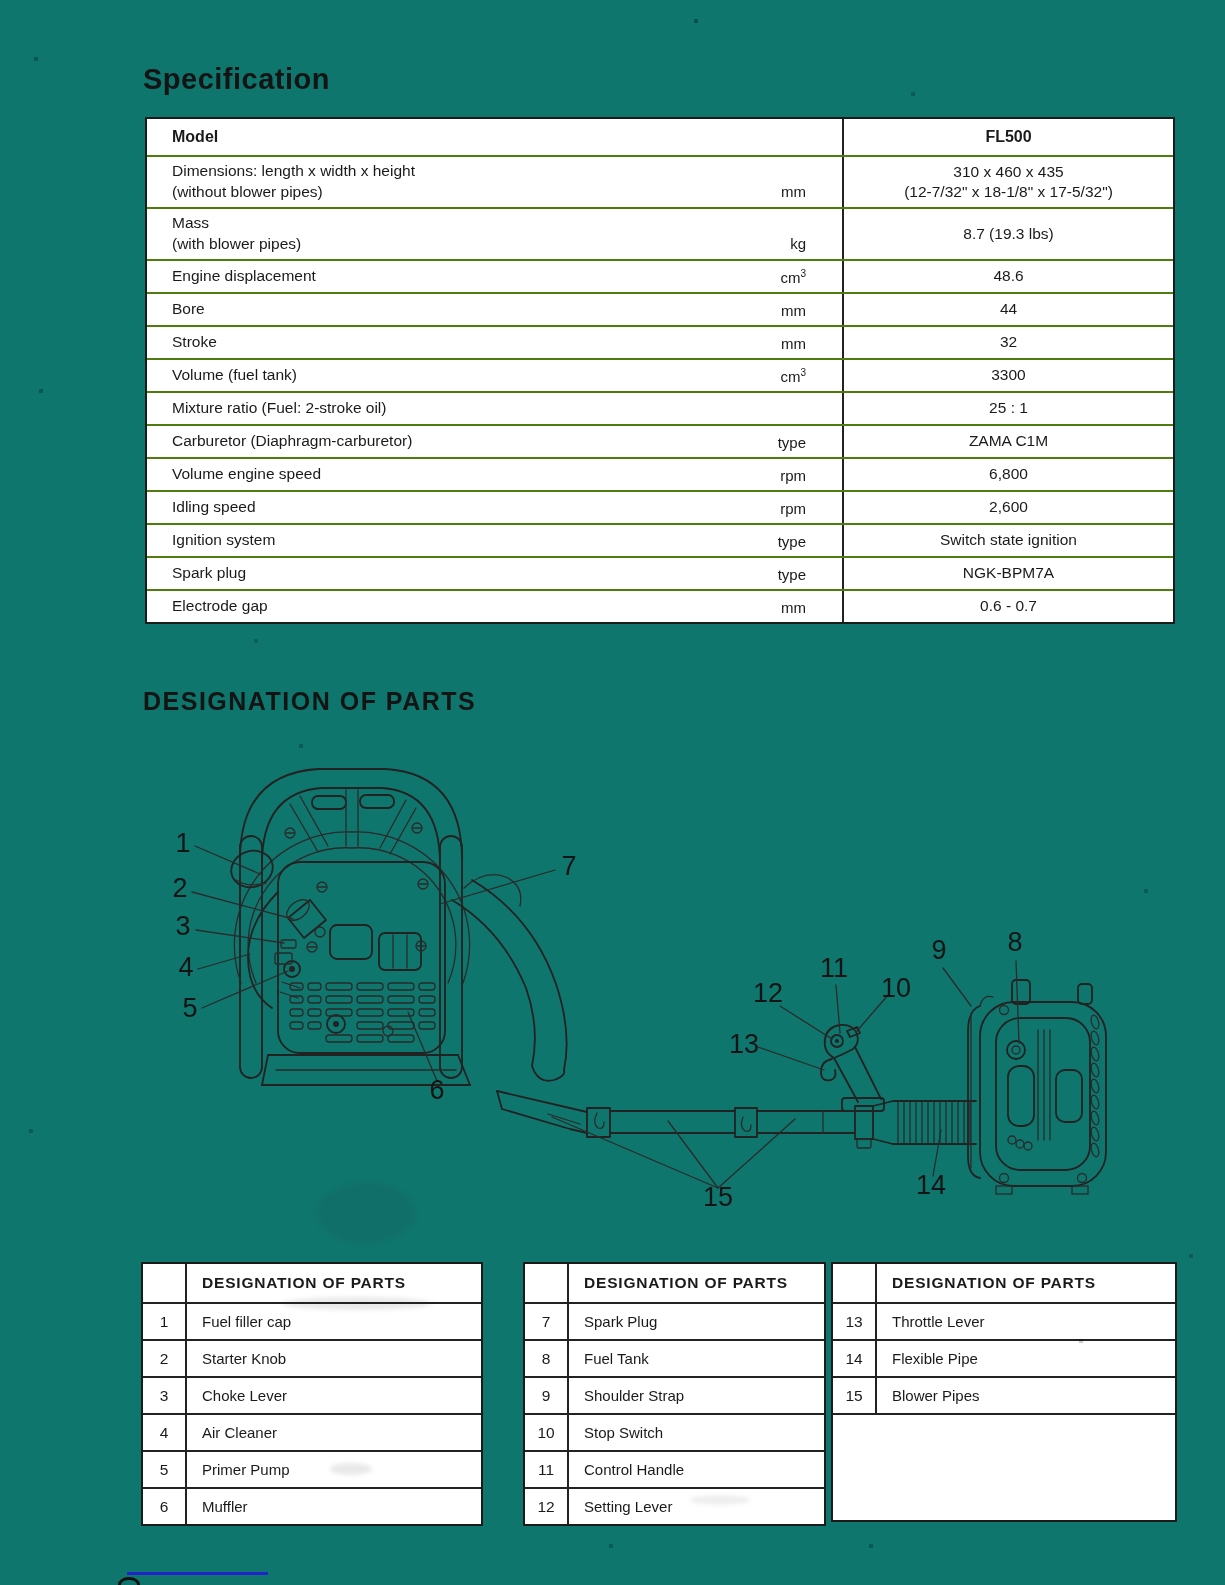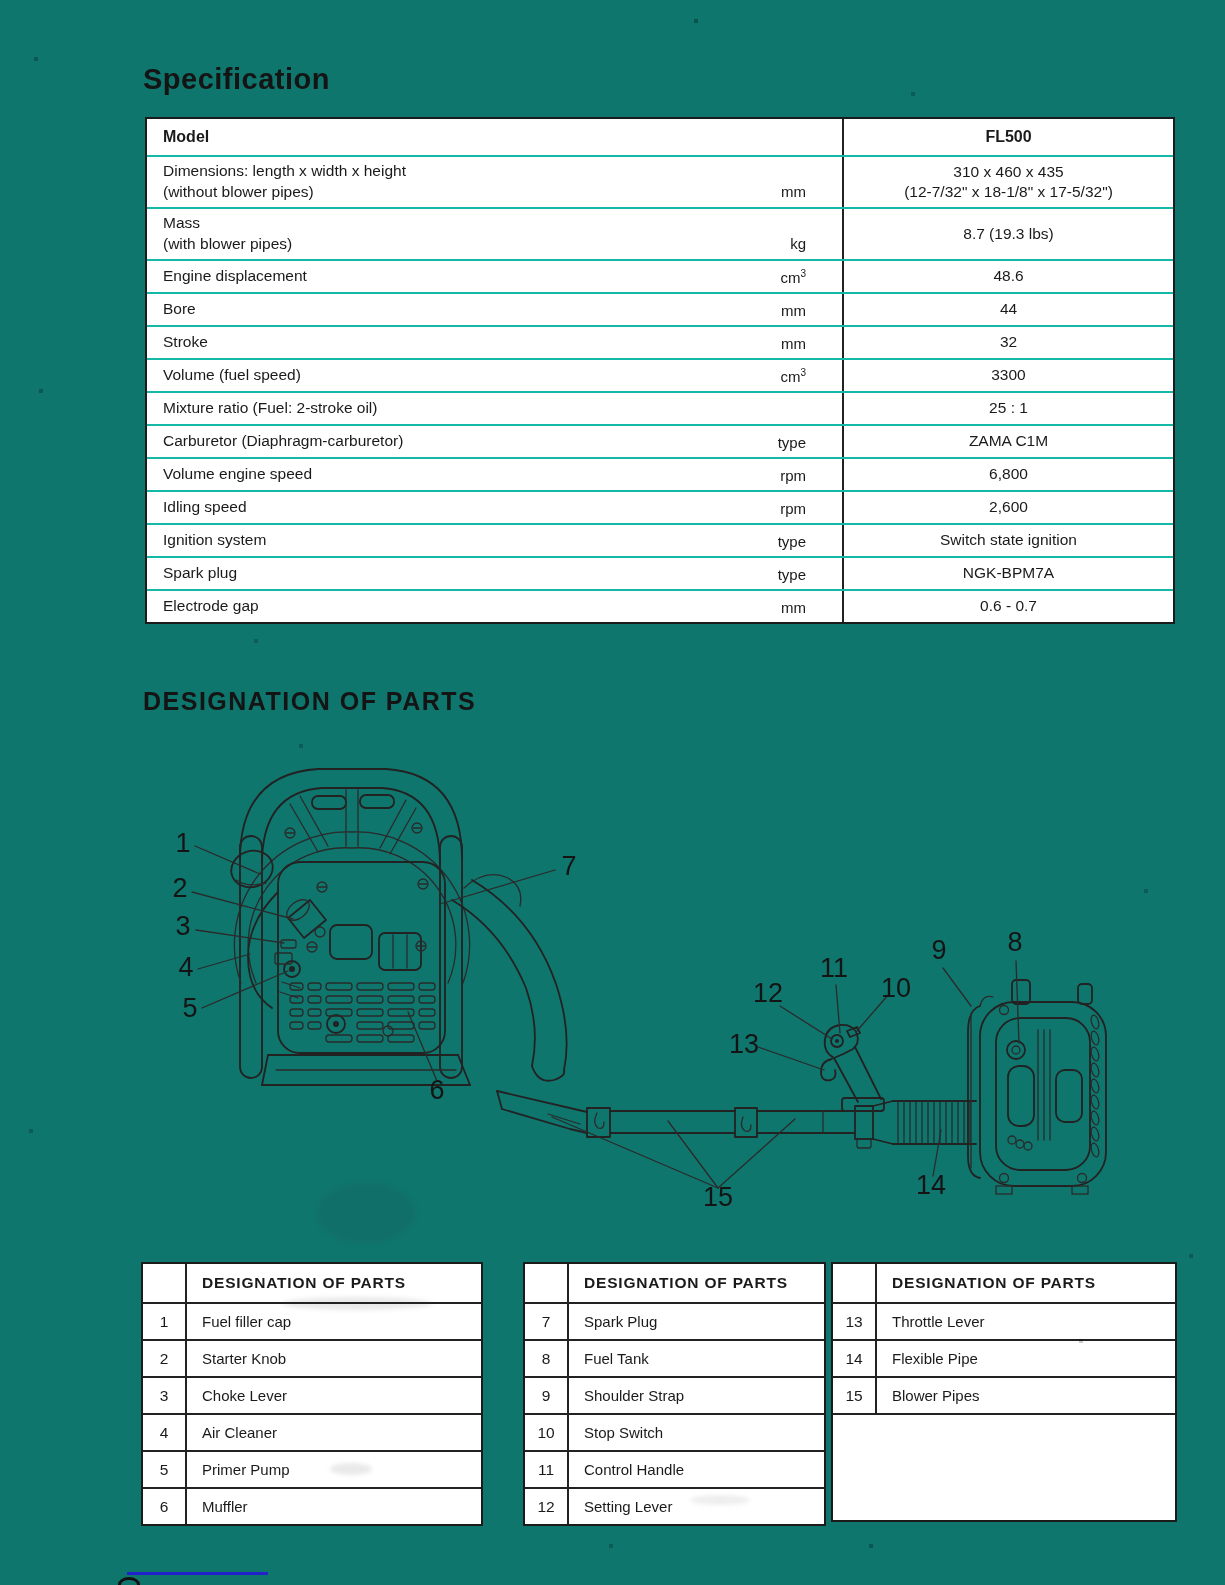--- a/index.html
+++ b/index.html
@@ -6,24 +6,24 @@
   .page{
     position:relative;width:1225px;height:1585px;background:#0f766e;
     font-family:"Liberation Sans",sans-serif;color:#1a1a1a;overflow:hidden;
   }
   
   .h-spec{position:absolute;left:143px;top:63px;margin:0;font-size:29px;font-weight:bold;letter-spacing:.5px;color:#141414;}
   .h-desig{position:absolute;left:143px;top:687px;margin:0;font-size:25px;font-weight:bold;letter-spacing:1.5px;color:#141414;}
 
   
   .spectable{position:absolute;left:145px;top:117px;width:1030px;border:2px solid #1b1b1b;box-sizing:border-box;background:#fff;}
-  .srow{display:flex;border-top:2px solid #14b8a6;box-sizing:border-box;}
+  .srow{display:flex;border-top:2px solid #4d7c0f;box-sizing:border-box;}
   .srow:first-child{border-top:none;}
   .r1{height:36px}.r2{height:52px}.r3{height:33px}
-  .sc1{width:697px;border-right:2px solid #222;box-sizing:border-box;display:flex;justify-content:space-between;align-items:center;padding:0 36px 0 16px;}
+  .sc1{width:697px;border-right:2px solid #222;box-sizing:border-box;display:flex;justify-content:space-between;align-items:center;padding:0 36px 0 25px;}
   .sc2{flex:1;display:flex;flex-direction:column;justify-content:center;align-items:center;text-align:center;line-height:1.32;font-size:15.5px;border-radius:11px;}
   .slabel{font-size:15.5px;line-height:1.35;}
   .sunit{font-size:15px;white-space:nowrap;text-align:right;}
   .sunit sup{font-size:10px;}
   .r2 .sunit{align-self:flex-end;padding-bottom:7px;}
   .hrow{font-weight:bold;}
   .hrow .slabel{font-size:16px;}
   .hrow .sc2{font-size:16px;}
 
   
@@ -126,21 +126,21 @@
     <div class="srow r3">
       <div class="sc1">
         <div class="slabel">Stroke</div>
         <div class="sunit"><span>mm</span><sup></sup></div>
       </div>
       <div class="sc2">32</div>
     </div>
 
     <div class="srow r3">
       <div class="sc1">
-        <div class="slabel">Volume (fuel speed)</div>
+        <div class="slabel">Volume (fuel tank)</div>
         <div class="sunit"><span>cm</span><sup>3</sup></div>
       </div>
       <div class="sc2">3300</div>
     </div>
 
     <div class="srow r3">
       <div class="sc1">
         <div class="slabel">Mixture ratio (Fuel: 2-stroke oil)</div>
         <div class="sunit"><span></span><sup></sup></div>
       </div>

